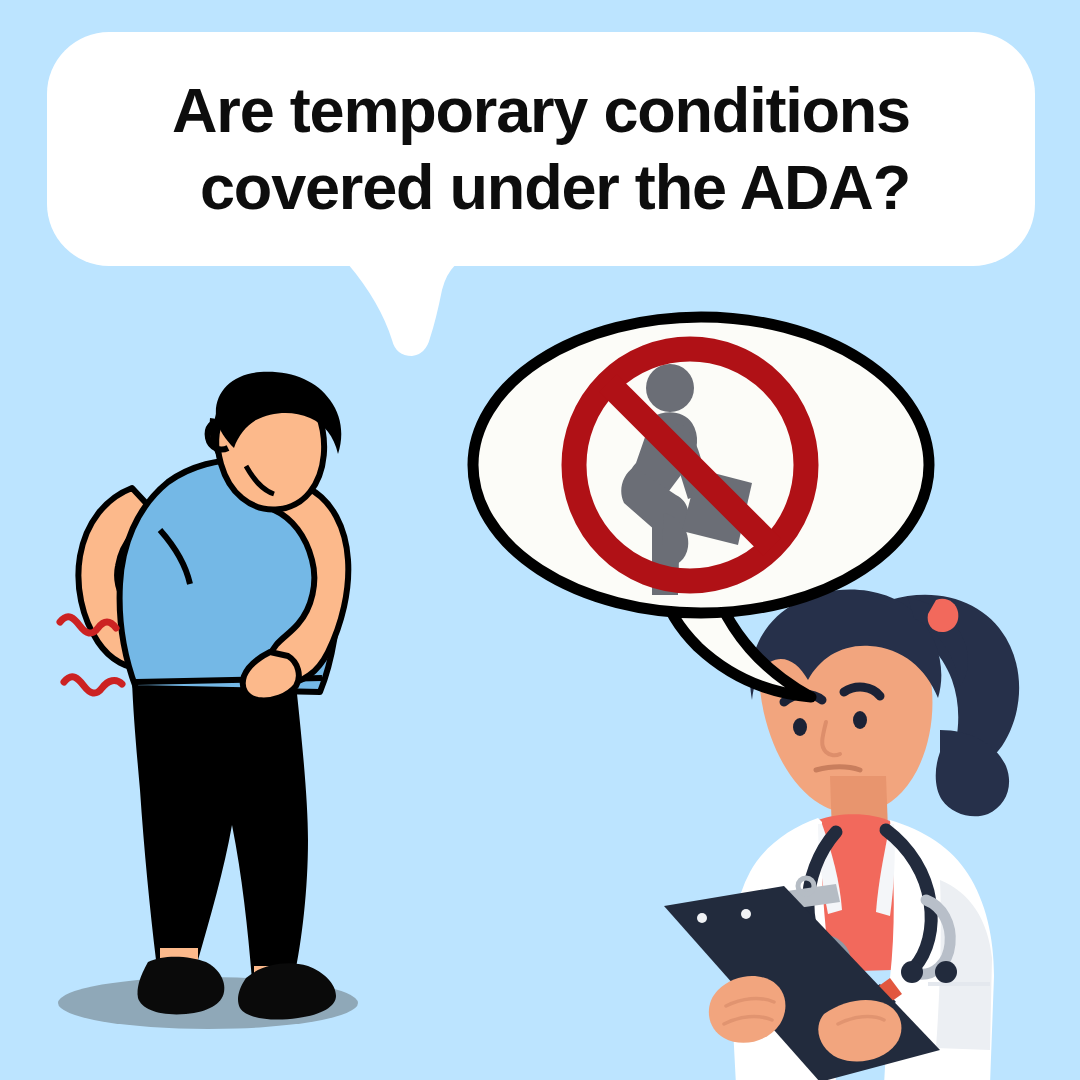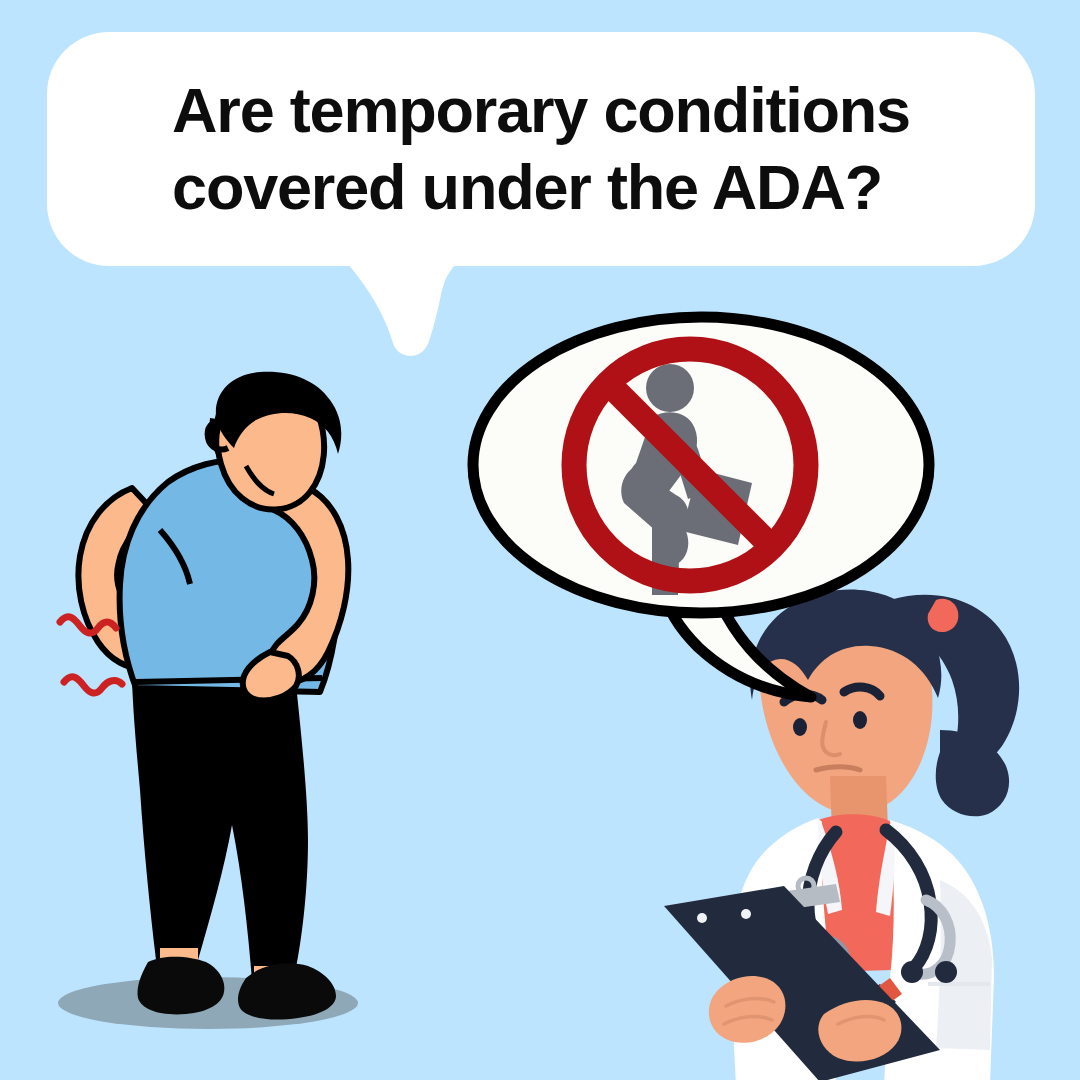--- a/index.html
+++ b/index.html
@@ -31,21 +31,21 @@
     height: 234px;
     background: #ffffff;
     border-radius: 62px;
     box-sizing: border-box;
     display: flex;
     align-items: center;
     justify-content: center;
     z-index: 5;
   }
   .title-text {
-    text-align: left;
+    text-align: right;
     color: #0d0d0d;
     font-family: "Liberation Sans", sans-serif;
     font-weight: bold;
     font-size: 63px;
     line-height: 1.22;
     letter-spacing: -1.2px;
     padding: 0 26px;
     white-space: pre-line;
   }
   .title-tail {

